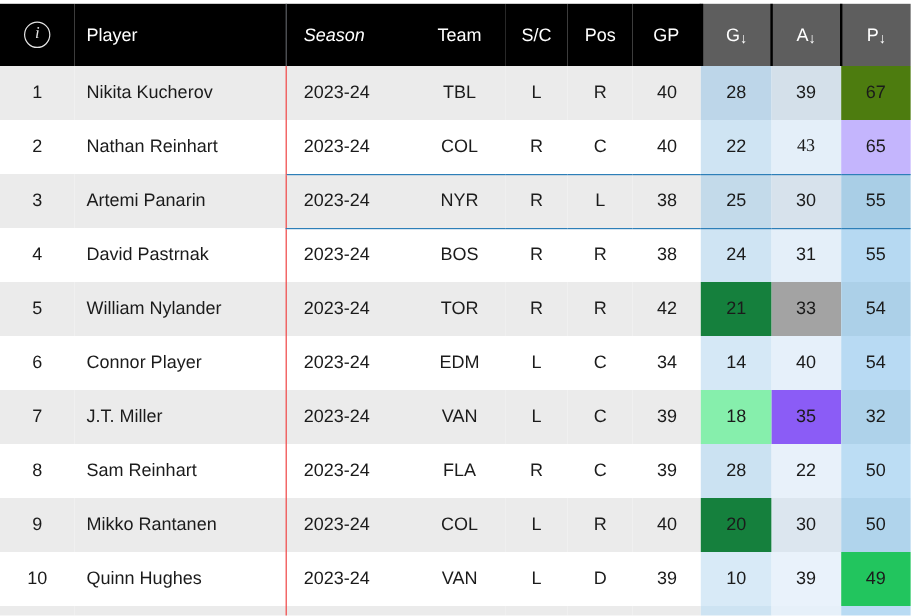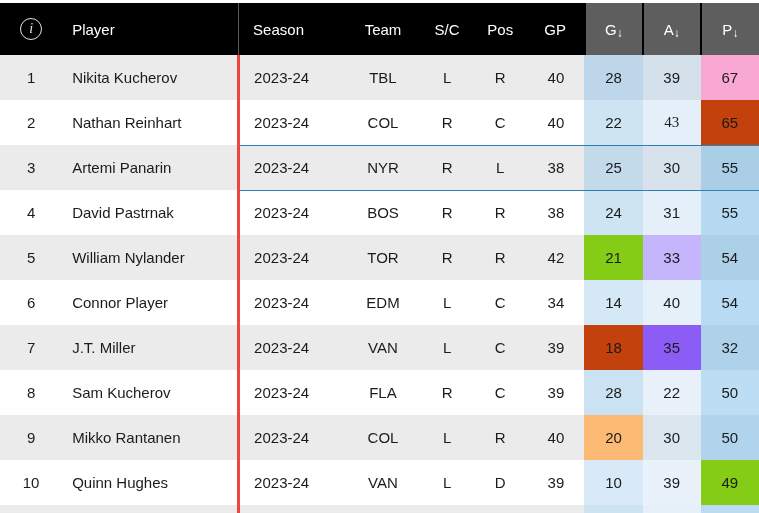--- a/index.html
+++ b/index.html
@@ -38,21 +38,21 @@
     color: #ffffff;
     font-size: 15px;
     font-weight: normal;
     padding: 0 10px;
     vertical-align: middle;
     box-sizing: border-box;
   }
   th.h-rank   { width: 62px;  text-align: center; padding: 0; }
   th.h-player { width: 176px; text-align: left; }
   th.h-season { width: 106px; text-align: left; padding-left: 14px;
-                border-left: 1px solid #55585c; }
+                border-left: 1px solid #55585c; font-style: italic; }
   th.h-team   { width: 76px;  text-align: center; margin-top: 41px; }
   th.h-sc     { width: 52px;  text-align: center; }
   th.h-pos    { width: 54px;  text-align: center; }
   th.h-gp     { width: 57px;  text-align: center; }
   th.h-stat   { width: 58px;  text-align: center; background: #5e5e5e;
                 border-left: 2px solid #000000; }
   th.h-stat.first { border-left: 3px solid #000000; }
 
   .info-badge {
     width: 22px; height: 22px;
@@ -84,21 +84,21 @@
     padding: 0 10px;
     vertical-align: middle;
     box-sizing: border-box;
     background: #ffffff;
   }
   tbody tr.odd td { background: #ebebeb; }
 
   td.c-rank   { text-align: center; padding: 0; }
   td.c-player { text-align: left; }
   td.c-season { text-align: left; padding-left: 14px;
-                border-left: 3px solid #ef4444; }
+                border-left: 1px solid #ef4444; }
   td.c-team, td.c-sc, td.c-pos, td.c-gp { text-align: center; }
   td.c-stat   { text-align: center; }
 
   
   tbody tr.sel td.c-season,
   tbody tr.sel td.c-team,
   tbody tr.sel td.c-sc,
   tbody tr.sel td.c-pos,
   tbody tr.sel td.c-gp,
   tbody tr.sel td.c-stat {
@@ -159,33 +159,33 @@
           <tr class="odd">
             <td class="c-rank">1</td>
             <td class="c-player">Nikita Kucherov</td>
             <td class="c-season">2023-24</td>
             <td class="c-team">TBL</td>
             <td class="c-sc">L</td>
             <td class="c-pos">R</td>
             <td class="c-gp">40</td>
             <td class="c-stat" style="background: rgb(189, 214, 233);">28</td>
             <td class="c-stat" style="background: rgb(212, 224, 234);">39</td>
-            <td class="c-stat" style="background: #f9a8d4;">67</td>
+            <td class="c-stat" style="background: #4d7c0f;">67</td>
           </tr>
           <tr class="even">
             <td class="c-rank">2</td>
             <td class="c-player">Nathan Reinhart</td>
             <td class="c-season">2023-24</td>
             <td class="c-team">COL</td>
             <td class="c-sc">R</td>
             <td class="c-pos">C</td>
             <td class="c-gp">40</td>
             <td class="c-stat" style="background: rgb(207, 228, 243);">22</td>
             <td class="c-stat" style="background: rgb(228, 239, 249); font-family: Liberation Serif, serif;">43</td>
-            <td class="c-stat" style="background: #c2410c; margin-left: 27px;">65</td>
+            <td class="c-stat" style="background: #c4b5fd; margin-left: 27px;">65</td>
           </tr>
           <tr class="odd sel">
             <td class="c-rank">3</td>
             <td class="c-player">Artemi Panarin</td>
             <td class="c-season">2023-24</td>
             <td class="c-team">NYR</td>
             <td class="c-sc">R</td>
             <td class="c-pos">L</td>
             <td class="c-gp">38</td>
             <td class="c-stat" style="background: rgb(195, 218, 234);">25</td>
@@ -205,22 +205,22 @@
             <td class="c-stat" style="background: rgb(182, 217, 242);">55</td>
           </tr>
           <tr class="odd">
             <td class="c-rank">5</td>
             <td class="c-player">William Nylander</td>
             <td class="c-season">2023-24</td>
             <td class="c-team">TOR</td>
             <td class="c-sc">R</td>
             <td class="c-pos">R</td>
             <td class="c-gp">42</td>
-            <td class="c-stat" style="background: #84cc16;">21</td>
-            <td class="c-stat" style="background: #c4b5fd;">33</td>
+            <td class="c-stat" style="background: #15803d;">21</td>
+            <td class="c-stat" style="background: #a3a3a3;">33</td>
             <td class="c-stat" style="background: rgb(172, 208, 232);">54</td>
           </tr>
           <tr class="even">
             <td class="c-rank">6</td>
             <td class="c-player">Connor Player</td>
             <td class="c-season">2023-24</td>
             <td class="c-team">EDM</td>
             <td class="c-sc">L</td>
             <td class="c-pos">C</td>
             <td class="c-gp">34</td>
@@ -229,59 +229,59 @@
             <td class="c-stat" style="background: rgb(184, 218, 243);">54</td>
           </tr>
           <tr class="odd">
             <td class="c-rank">7</td>
             <td class="c-player">J.T. Miller</td>
             <td class="c-season">2023-24</td>
             <td class="c-team">VAN</td>
             <td class="c-sc">L</td>
             <td class="c-pos">C</td>
             <td class="c-gp">39</td>
-            <td class="c-stat" style="background: #c2410c;">18</td>
+            <td class="c-stat" style="background: #86efac;">18</td>
             <td class="c-stat" style="background: #8b5cf6;">35</td>
             <td class="c-stat" style="background: rgb(174, 210, 234);">32</td>
           </tr>
           <tr class="even">
             <td class="c-rank">8</td>
-            <td class="c-player">Sam Kucherov</td>
+            <td class="c-player">Sam Reinhart</td>
             <td class="c-season">2023-24</td>
             <td class="c-team">FLA</td>
             <td class="c-sc">R</td>
             <td class="c-pos">C</td>
             <td class="c-gp">39</td>
             <td class="c-stat" style="background: rgb(203, 226, 242);">28</td>
             <td class="c-stat" style="background: rgb(232, 241, 250);">22</td>
             <td class="c-stat" style="background: rgb(188, 221, 244);">50</td>
           </tr>
           <tr class="odd">
             <td class="c-rank">9</td>
             <td class="c-player">Mikko Rantanen</td>
             <td class="c-season">2023-24</td>
             <td class="c-team">COL</td>
             <td class="c-sc">L</td>
             <td class="c-pos">R</td>
             <td class="c-gp">40</td>
-            <td class="c-stat" style="background: #fdba74;">20</td>
+            <td class="c-stat" style="background: #15803d;">20</td>
             <td class="c-stat" style="background: rgb(220, 230, 239);">30</td>
             <td class="c-stat" style="background: rgb(176, 212, 236);">50</td>
           </tr>
           <tr class="even">
             <td class="c-rank">10</td>
             <td class="c-player">Quinn Hughes</td>
             <td class="c-season">2023-24</td>
             <td class="c-team">VAN</td>
             <td class="c-sc">L</td>
             <td class="c-pos">D</td>
             <td class="c-gp">39</td>
             <td class="c-stat" style="background: rgb(216, 234, 247);">10</td>
             <td class="c-stat" style="background: rgb(233, 242, 251);">39</td>
-            <td class="c-stat" style="background: #84cc16; margin-top: 36px;">49</td>
+            <td class="c-stat" style="background: #22c55e; margin-top: 36px;">49</td>
           </tr>
           <tr class="odd">
             <td class="c-rank">11</td>
             <td class="c-player"></td>
             <td class="c-season"></td>
             <td class="c-team"></td>
             <td class="c-sc"></td>
             <td class="c-pos"></td>
             <td class="c-gp"></td>
             <td class="c-stat" style="background: rgb(205, 227, 242);"></td>

